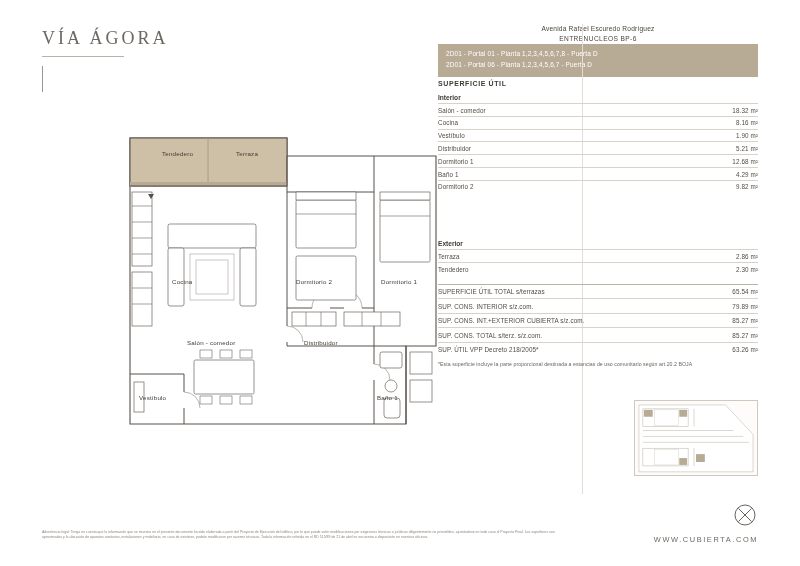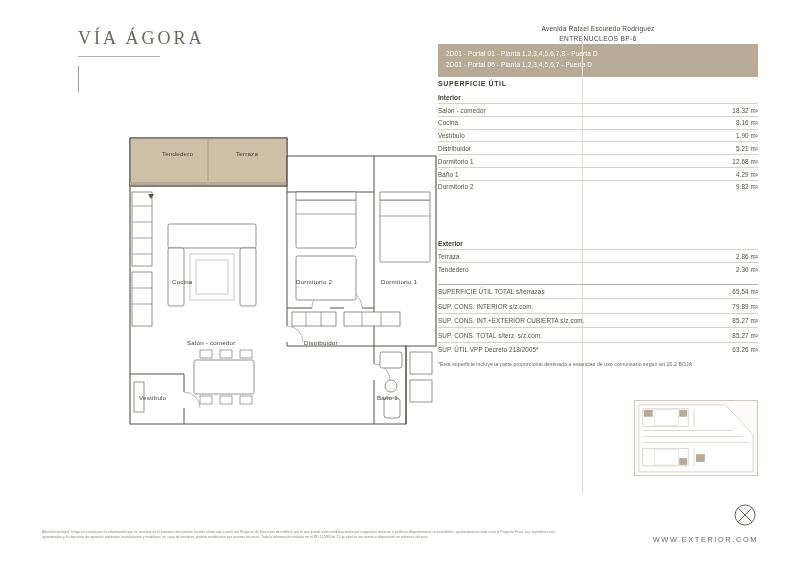--- a/index.html
+++ b/index.html
@@ -11,21 +11,21 @@
     color: #3a342f;
     overflow: hidden;
     position: relative;
   }
   .sheet {
     position: absolute; inset: 0;
     background: #ffffff;
   }
   
   .brand {
-    position: absolute; left: 42px; top: 28px; width: 180px; margin-left: 36px;
+    position: absolute; left: 42px; top: 28px; width: 180px;
   }
   .brand-via {
     font-family: "Liberation Serif", serif;
     font-size: 18px; letter-spacing: 3px; color: #6d6760;
     font-weight: 400;
   }
   .brand-rule {
     width: 82px; height: 1px; background: #b9b2a8; margin: 7px 0 7px 0;
   }
   .brand-row { display: flex; align-items: flex-start; gap: 7px; }
@@ -384,19 +384,19 @@
     <div class="plan-label" style="left:128px; top:182px;">Cocina</div>
     <div class="plan-label" style="left:143px; top:243px;">Salón - comedor</div>
     <div class="plan-label" style="left:260px; top:243px;">Distribuidor</div>
     <div class="plan-label" style="left:252px; top:182px;">Dormitorio 2</div>
     <div class="plan-label" style="left:337px; top:182px;">Dormitorio 1</div>
     <div class="plan-label" style="left:95px; top:298px;">Vestíbulo</div>
     <div class="plan-label" style="left:333px; top:298px;">Baño 1</div>
   </div>
 
   <div class="legal">Advertencia legal: Tenga en cuenta que la información que se muestra en el presente documento ha sido elaborada a partir del Proyecto de Ejecución del edificio, por lo que puede sufrir modificaciones por exigencias técnicas o jurídicas diligentemente no previsibles, ajustándose en todo caso al Proyecto Final. Las superficies son aproximadas y la ubicación de aparatos sanitarios, instalaciones y mobiliario, en caso de existiese, podrán modificarse por razones técnicas. Toda la información referida en el RD 515/89 de 21 de abril se encuentra a disposición en nuestras oficinas.</div>
-  <div class="web">WWW.EXTERIOR.COM</div>
+  <div class="web">WWW.CUBIERTA.COM</div>
   <svg class="northmark" viewBox="0 0 22 22">
     <circle cx="11" cy="11" r="10" fill="none" stroke="#56504a" stroke-width="0.9"></circle>
     <path d="M4.5 4.5 L17.5 17.5 M17.5 4.5 L4.5 17.5" stroke="#56504a" stroke-width="0.9" fill="none"></path>
   </svg>
 
 </div>
 
 </body></html>

